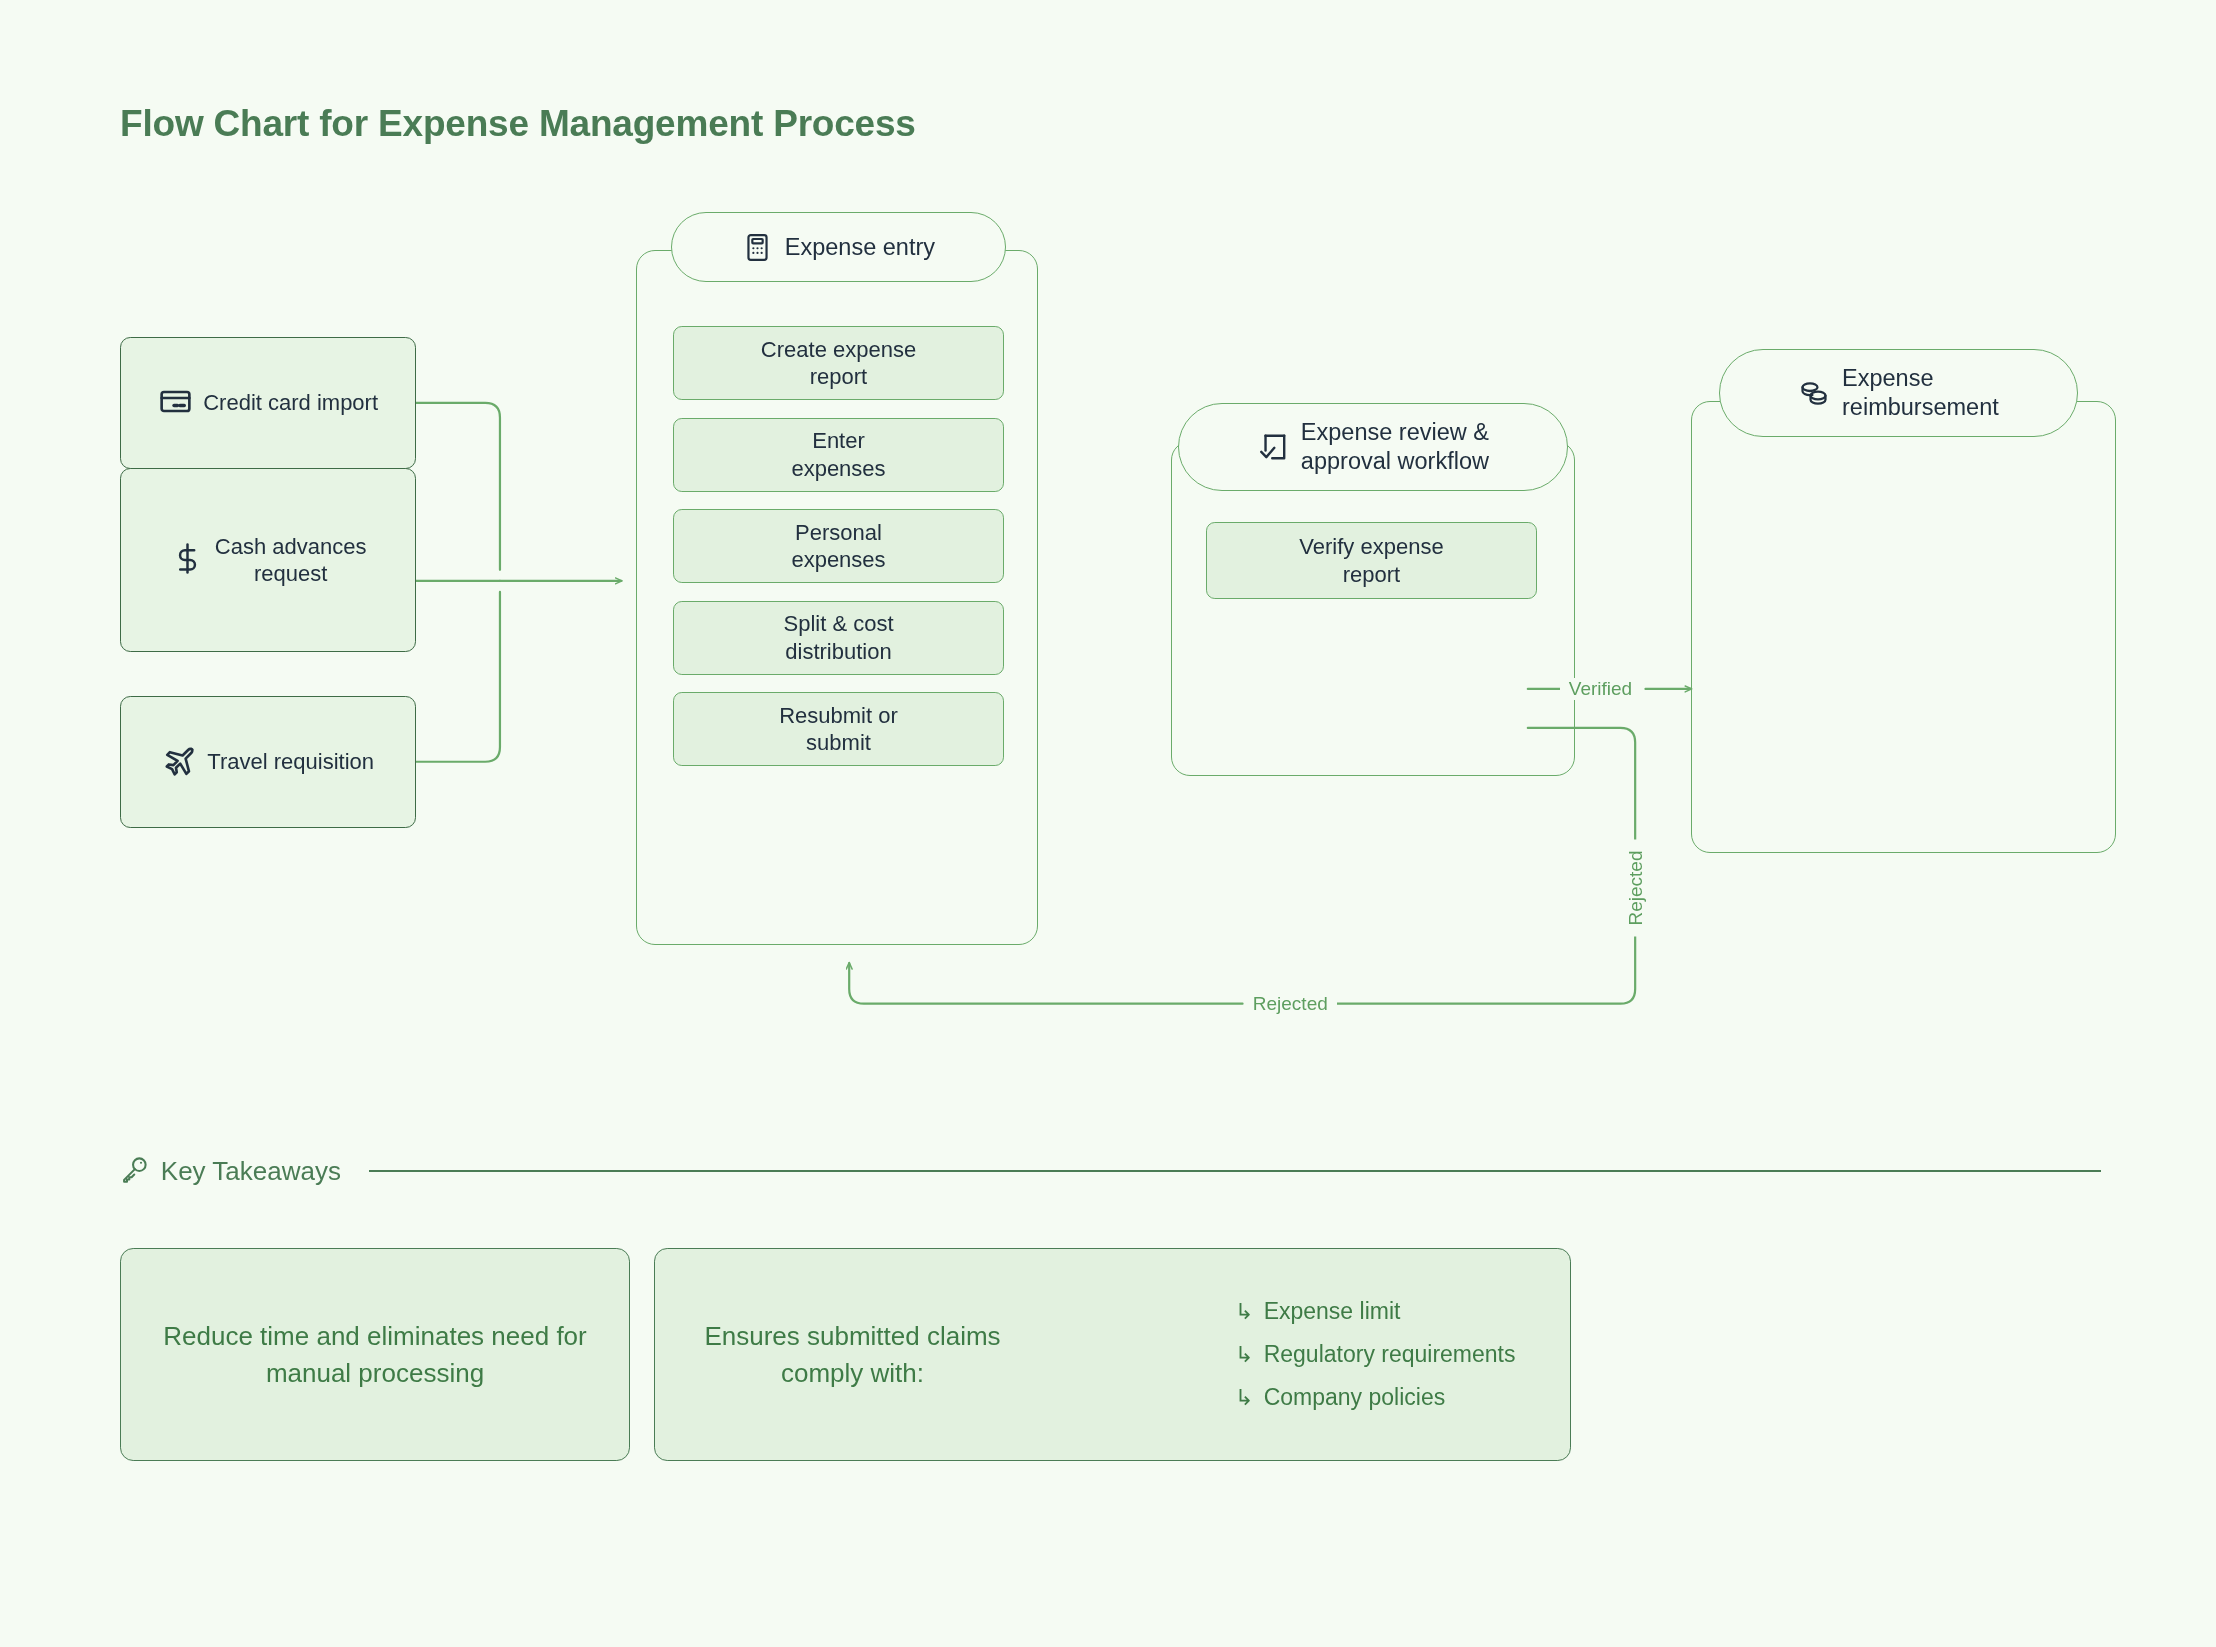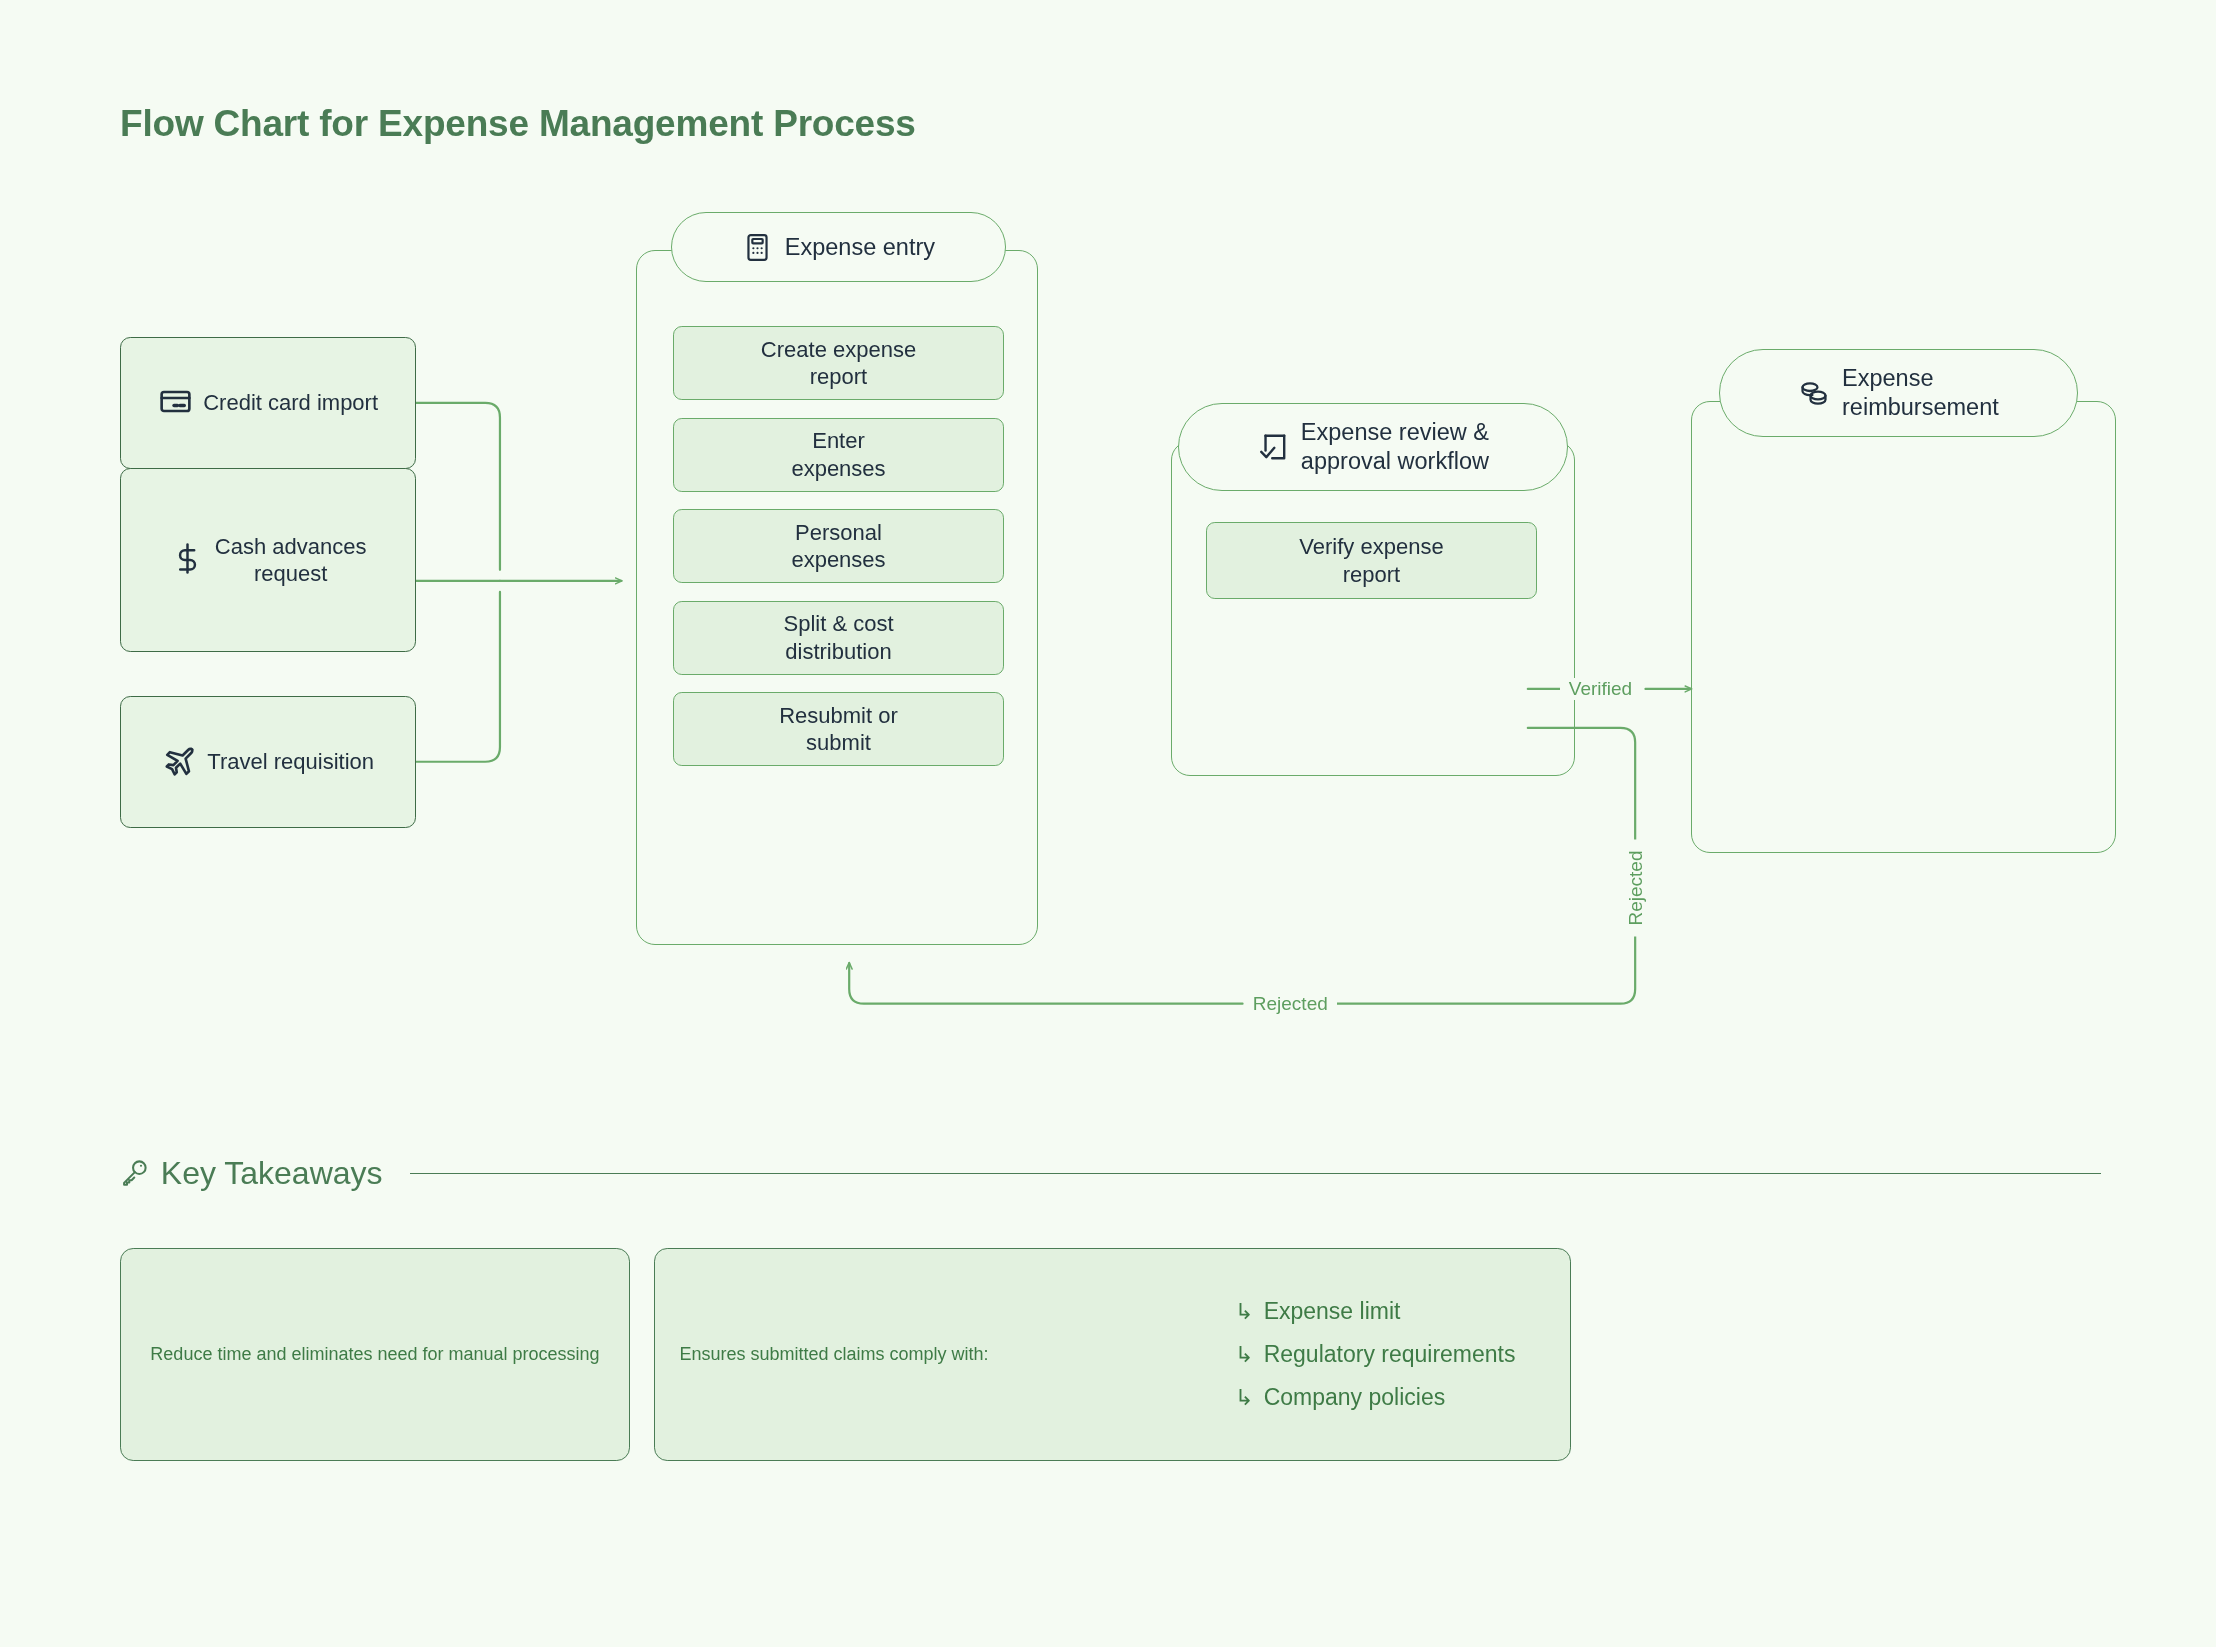--- a/index.html
+++ b/index.html
@@ -126,21 +126,21 @@
   .kt-head {
     position: absolute;
     left: 120px;
     top: 1155px;
     display: flex;
     align-items: center;
     gap: 11.8px;
     width: 1981px;
   }
   .kt-title {
-    font-size: 32px;
+    font-size: 26px;
     color: #4a7c55;
     font-weight: 400;
     white-space: nowrap;
   }
   .kt-rule {
     flex: 1 1 auto;
     height: 1.5px;
     background: #4a7c55;
     margin-left: 16px;
   }
@@ -160,24 +160,24 @@
     display: flex;
     align-items: center;
     justify-content: center;
     padding: 17.6px 25px;
   }
   .kt-card.c1 { width: 510px; }
   .kt-card.c2 { width: 515px; }
   .kt-card.c3 { width: 917px; justify-content: space-between; gap: 22px; }
 
   .kt-text {
-    font-size: 18px;
+    font-size: 26px;
     color: #3e7b46;
     line-height: 1.4;
-    text-align: left;
+    text-align: center;
   }
   .kt-list {
     display: flex;
     flex-direction: column;
     gap: 16px;
     align-items: flex-start;
     padding-right: 29px;
   }
   .kt-li {
     font-size: 23px;

